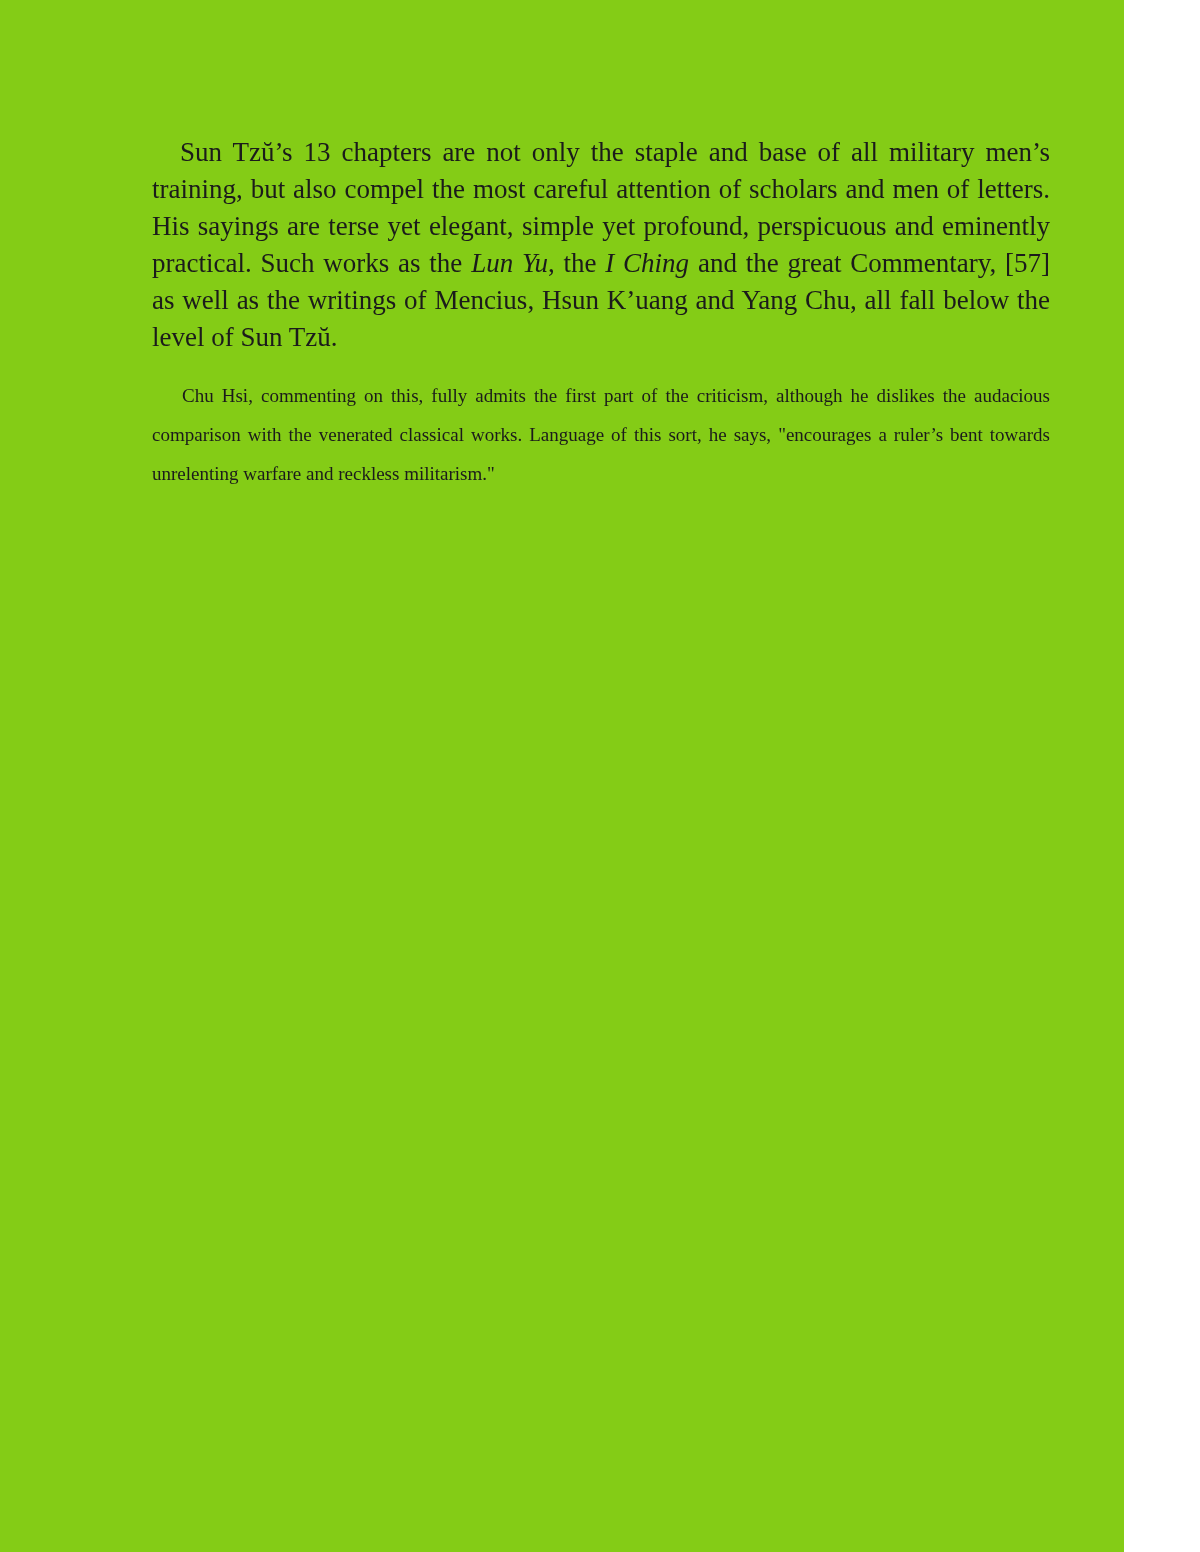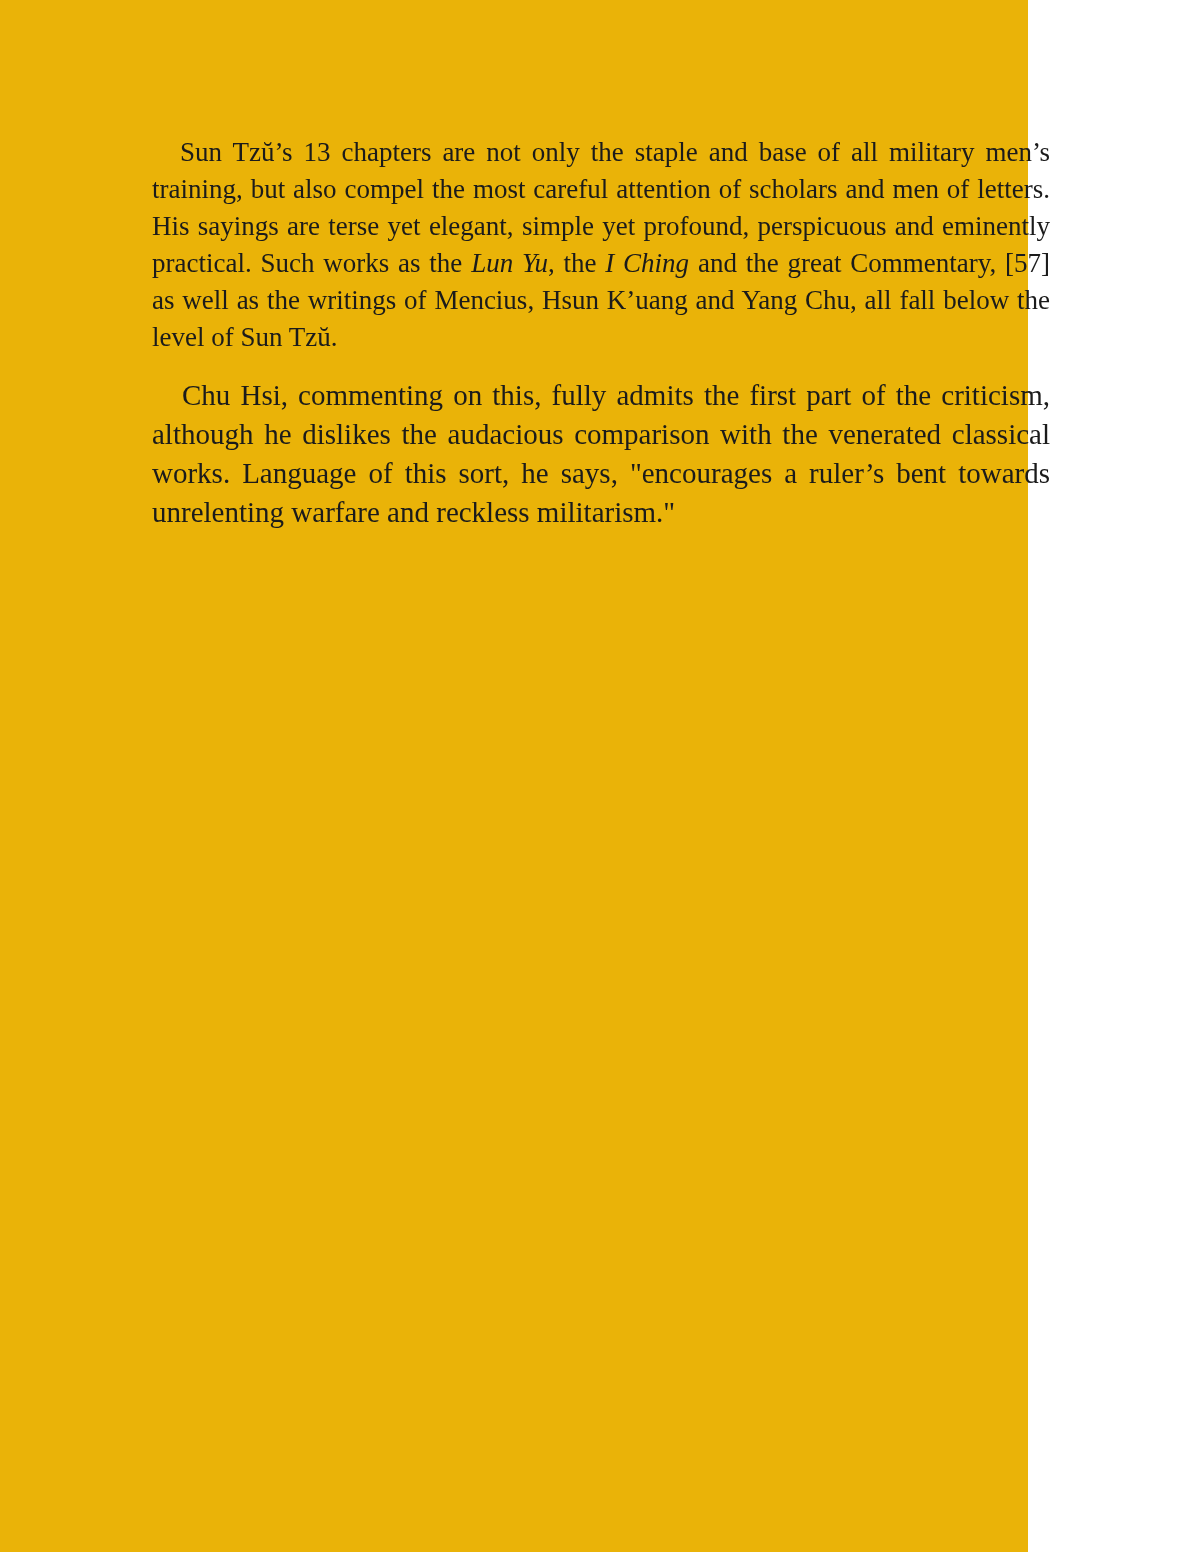--- a/index.html
+++ b/index.html
@@ -7,37 +7,37 @@
     width: 1200px;
     background: #ffffff;
   }
   body {
     height: 1552px;
     font-family: "Liberation Serif", "DejaVu Serif", serif;
     color: #1b1b1b;
     overflow: hidden;
   }
   .page {
-    width: 1028px;
+    width: 1124px;
     height: 1552px;
-    background: #eab308;
+    background: #84cc16;
     padding: 134px 150px 0 152px;
   }
   .para {
     text-align: justify;
     color: #1b1b1b;
   }
   .para-1 {
     font-size: 27px;
     line-height: 37px;
     text-indent: 28px;
     width: 898px;
   }
   .para-2 {
-    font-size: 29px;
+    font-size: 19px;
     line-height: 39px;
     text-indent: 30px;
     margin-top: 20px;
     width: 898px;
   }
   .italic { font-style: italic; }
 </style>
 </head>
 <body>
 

